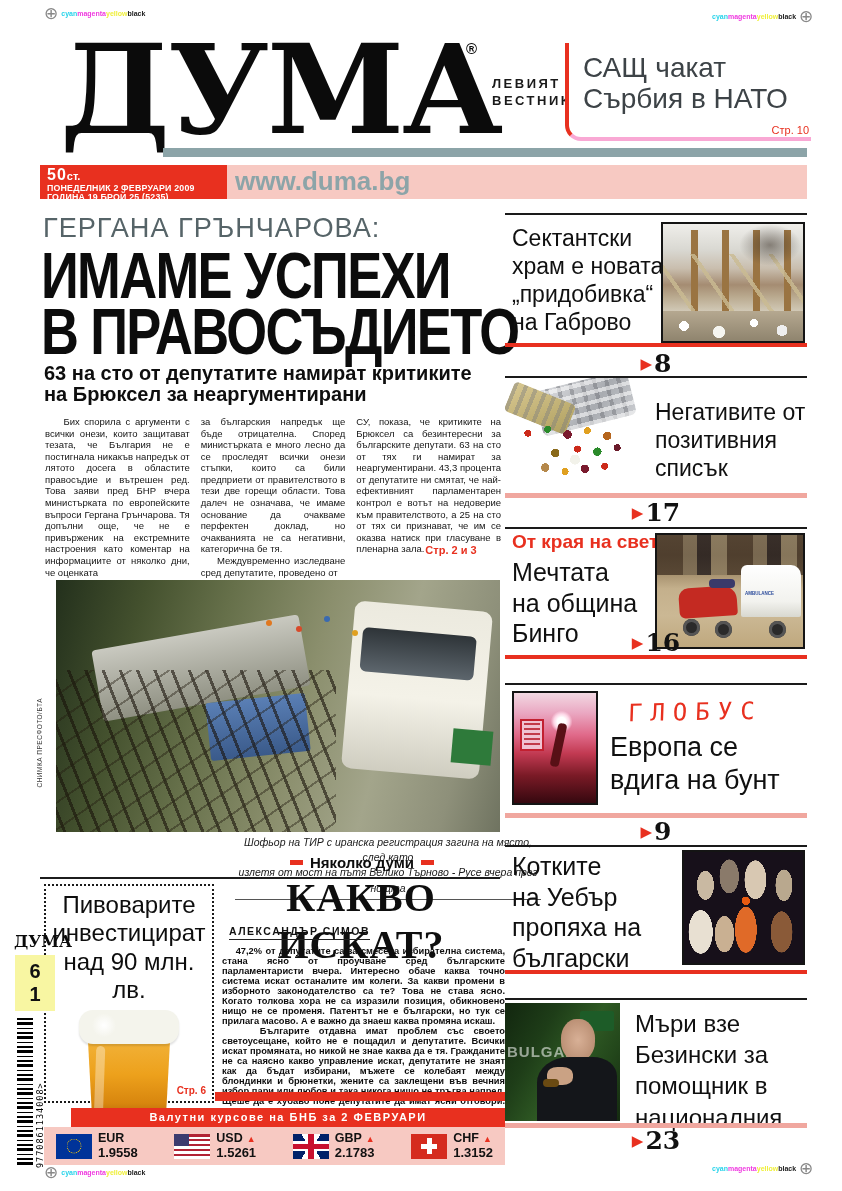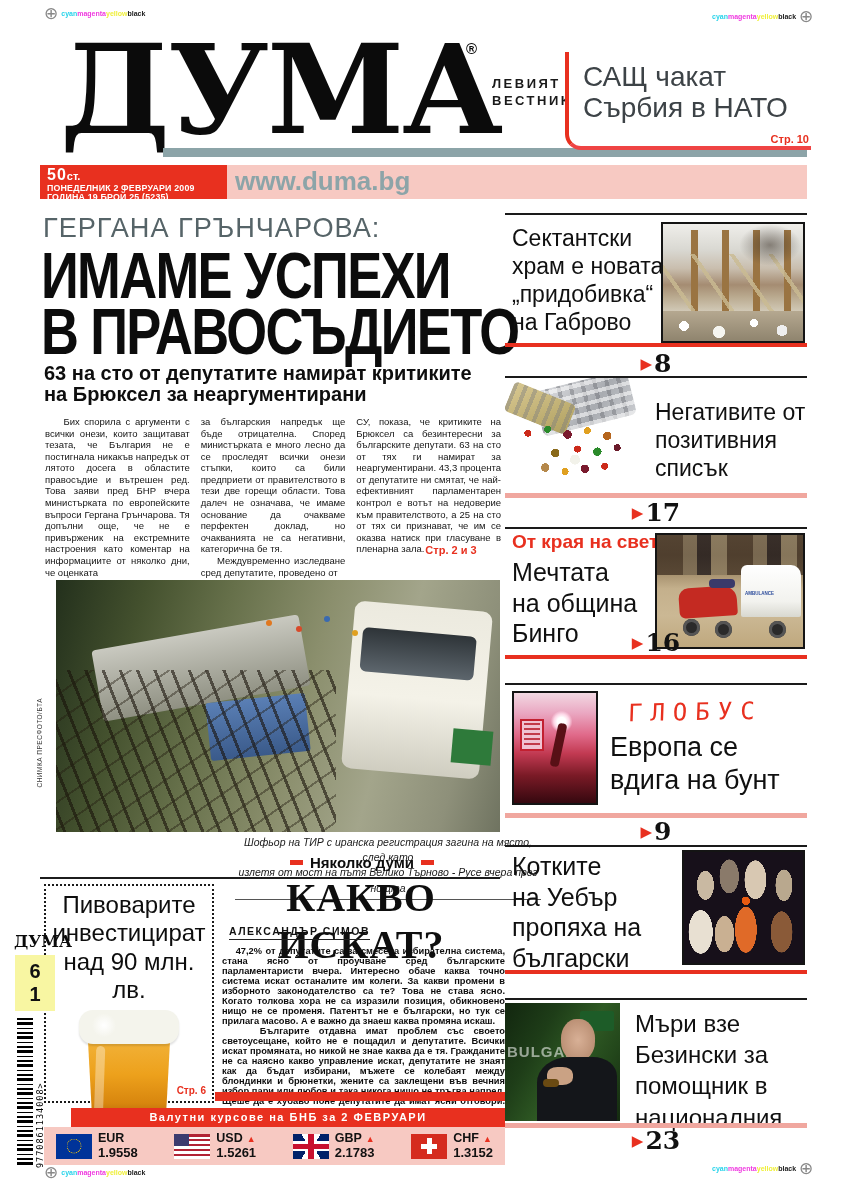--- a/index.html
+++ b/index.html
@@ -19,24 +19,24 @@
   #pm-bl{left:44px;top:1164px;}
   #pm-br{left:712px;top:1160px;}
 
   
   #logo{left:60px;top:28px;font-family:"DejaVu Serif","Liberation Serif",serif;font-weight:bold;
         font-size:124px;line-height:1;letter-spacing:-2px;color:#0b0b0b;}
   #logo-reg{left:466px;top:40px;font-size:15px;font-weight:bold;color:#0b0b0b;}
   #tagline{left:492px;top:76px;font-size:13px;font-weight:bold;letter-spacing:2.5px;
            line-height:1.3;color:#1a1a1a;}
   #teal-bar{left:163px;top:148px;width:644px;height:9px;background:#8ca4a8;}
-  #teaser{left:565px;top:52px;width:242px;height:94px;border-left:4px solid #e8301f;
-          border-bottom:4px solid #ef4444;border-bottom-left-radius:16px;}
+  #teaser{left:565px;top:43px;width:242px;height:94px;border-left:4px solid #e8301f;
+          border-bottom:4px solid #f9a8d4;border-bottom-left-radius:16px;}
   #teaser-title{position:absolute;left:14px;top:10px;font-size:28px;line-height:1.1;color:#3d4347;}
-  #teaser-page{position:absolute;right:2px;bottom:1px;color:#e8301f;font-weight:bold;font-size:11px;}
+  #teaser-page{position:absolute;right:2px;bottom:1px;color:#e8301f;font-weight:normal;font-size:11px;}
   #redbox{left:40px;top:165px;width:187px;height:34px;background:#e8301f;color:#fff;
           padding:1px 7px;box-sizing:border-box;line-height:1.1;}
   #price{font-size:16px;font-weight:bold;letter-spacing:1px;}
   #price-unit{font-size:11px;font-weight:bold;}
   .redbox-line{font-size:8.8px;font-weight:bold;letter-spacing:.2px;}
   #pinkstrip{left:227px;top:165px;width:580px;height:34px;background:#f7c9c2;}
   #website{position:absolute;left:8px;top:1px;font-size:26px;font-weight:bold;color:#8ca4a8;}
 
   
   #kicker{left:43px;top:212px;font-size:28px;color:#566468;letter-spacing:1px;

